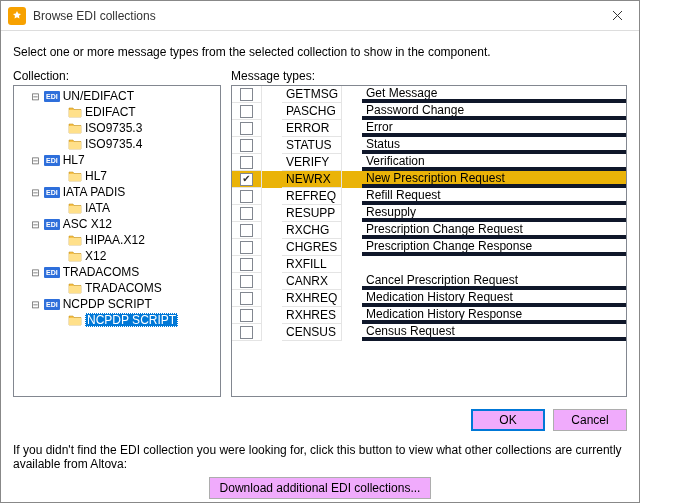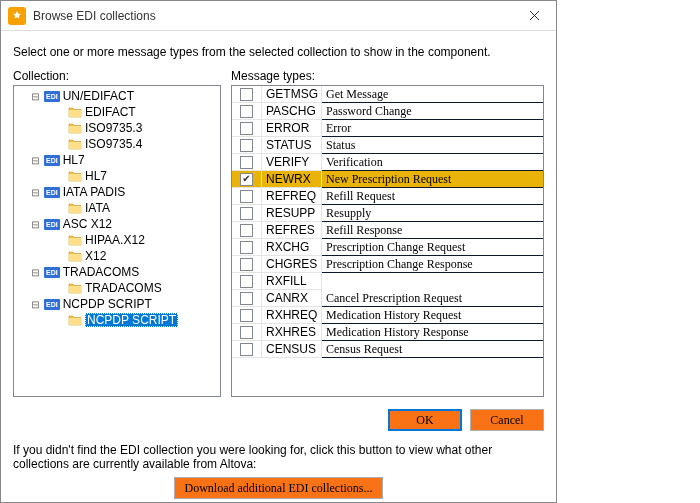--- a/index.html
+++ b/index.html
@@ -1,17 +1,17 @@
 <!DOCTYPE html>
 <html><head>
 <meta charset="utf-8">
 <style>
   * { box-sizing: border-box; font-family: "Segoe UI", Tahoma, sans-serif; font-size: 12px; }
   body { margin: 0; background: #fff; }
-  .dialog { width: 557px; height: 503px; border: 1px solid #888; display: flex; flex-direction: column; position: relative; }
+  .dialog { width: 640px; height: 503px; border: 1px solid #888; display: flex; flex-direction: column; position: relative; }
   .titlebar { height: 30px; background: #fff; border-bottom: 1px solid #ddd; display: flex; align-items: center; }
   .titlebar .icon { width: 18px; height: 18px; margin: 0 7px; border-radius: 3px; background: #f7a100; display: flex; align-items: center; justify-content: center; }
   .titlebar .icon svg { width: 12px; height: 12px; }
   .titlebar .title { flex: 1; color: #333; }
   .close-btn { width: 44px; height: 30px; display: flex; align-items: center; justify-content: center; color: #333; }
   .body { flex: 1; padding: 10px 12px 8px 12px; display: flex; flex-direction: column; }
   .intro { margin: 4px 0 10px 0; color: #000; }
   .panes { display: flex; gap: 10px; }
   .pane-label { margin-bottom: 2px; color: #000; }
   .left-pane { width: 208px; display: flex; flex-direction: column; }
@@ -19,29 +19,29 @@
   .tree-box, .list-box { border: 1px solid #828790; background: #fff; overflow-y: scroll; overflow-x: hidden; height: 312px; position: relative; }
   .tree-box { padding: 2px 0; font-size: 12px; }
   .tree-row { display: flex; align-items: center; height: 16px; gap: 3px; padding-left: 4px; white-space: nowrap; }
   .tree-toggle { width: 11px; height: 11px; display: flex; align-items: center; justify-content: center; font-size: 10px; color: #666; }
   .edi-icon { background: #2e6fdb; color: #fff; font-size: 7px; font-weight: bold; padding: 0 2px; height: 11px; line-height: 11px; border-radius: 1px; }
   .folder-icon { width: 14px; height: 12px; display:inline-block; }
   .folder-icon svg { width:14px; height:12px; display:block; }
   .tree-label.selected { background: #0078d7; color: #fff; padding: 0 2px; outline: 1px dotted #fff; outline-offset: -1px; }
   .indent-1 { padding-left: 16px; }
   .indent-2 { padding-left: 40px; }
-  .list-row { display: flex; align-items: stretch; height: 17px; }
+  .list-row { display: flex; align-items: stretch; height: 17px; gap: 20px; }
   .list-row.sel { background: #eab308; }
   .chk-cell { width: 30px; display: flex; align-items: center; justify-content: center; border-bottom: 1px solid #e4e4e4; border-right: 1px solid #e4e4e4; }
   .chk { width: 13px; height: 13px; border: 1px solid #828790; background: #fff; display:flex; align-items:center; justify-content:center; font-size:10px; color:#333;}
   .chk.checked::after { content:"✔"; font-size:10px; line-height:10px; }
   .code-cell { width: 60px; padding: 0 4px; display: flex; align-items: center; border-bottom: 1px solid #e4e4e4; border-right: 1px solid #e4e4e4; white-space:nowrap; overflow:hidden; }
-  .desc-cell { flex: 1; padding: 0 4px; display: flex; align-items: center; border-bottom: 1px solid #0f172a; white-space:nowrap; overflow:hidden;font-family:Liberation Serif, serif; }
+  .desc-cell { flex: 1; padding: 0 4px; display: flex; align-items: center; border-bottom: 4px solid #0f172a; white-space:nowrap; overflow:hidden; }
   .btn-row { display: flex; justify-content: flex-end; gap: 8px; margin: 12px 0 8px 0; }
-  .btn { min-width: 74px; height: 22px; border: 1px solid #adadad; background: #f97316; display:flex; align-items:center; justify-content:center; padding: 0 10px; font-family: Liberation Serif, serif; }
+  .btn { min-width: 74px; height: 22px; border: 1px solid #adadad; background: #f0abfc; display:flex; align-items:center; justify-content:center; padding: 0 10px; }
   .btn.default { border: 1px solid #0078d7; outline: 1px solid #0078d7; outline-offset: -2px; }
   .footer-text { margin: 4px 0 6px 0; color: #000; }
   .dl-row { display: flex; justify-content: center; }
 </style>
 </head>
 <body>
 
 <div class="dialog">
   <div class="titlebar">
     <span class="icon">
@@ -242,27 +242,20 @@
               <div class="chk-cell">
                 <span class="chk"></span>
               </div>
               <div class="code-cell">RESUPP</div>
               <div class="desc-cell">Resupply</div>
             </div>
             <div class="list-row">
               <div class="chk-cell">
                 <span class="chk"></span>
               </div>
-              <div class="code-cell">REFRES</div>
-              <div class="desc-cell">Refill Response</div>
-            </div>
-            <div class="list-row">
-              <div class="chk-cell">
-                <span class="chk"></span>
-              </div>
               <div class="code-cell">RXCHG</div>
               <div class="desc-cell">Prescription Change Request</div>
             </div>
             <div class="list-row">
               <div class="chk-cell">
                 <span class="chk"></span>
               </div>
               <div class="code-cell">CHGRES</div>
               <div class="desc-cell">Prescription Change Response</div>
             </div>

